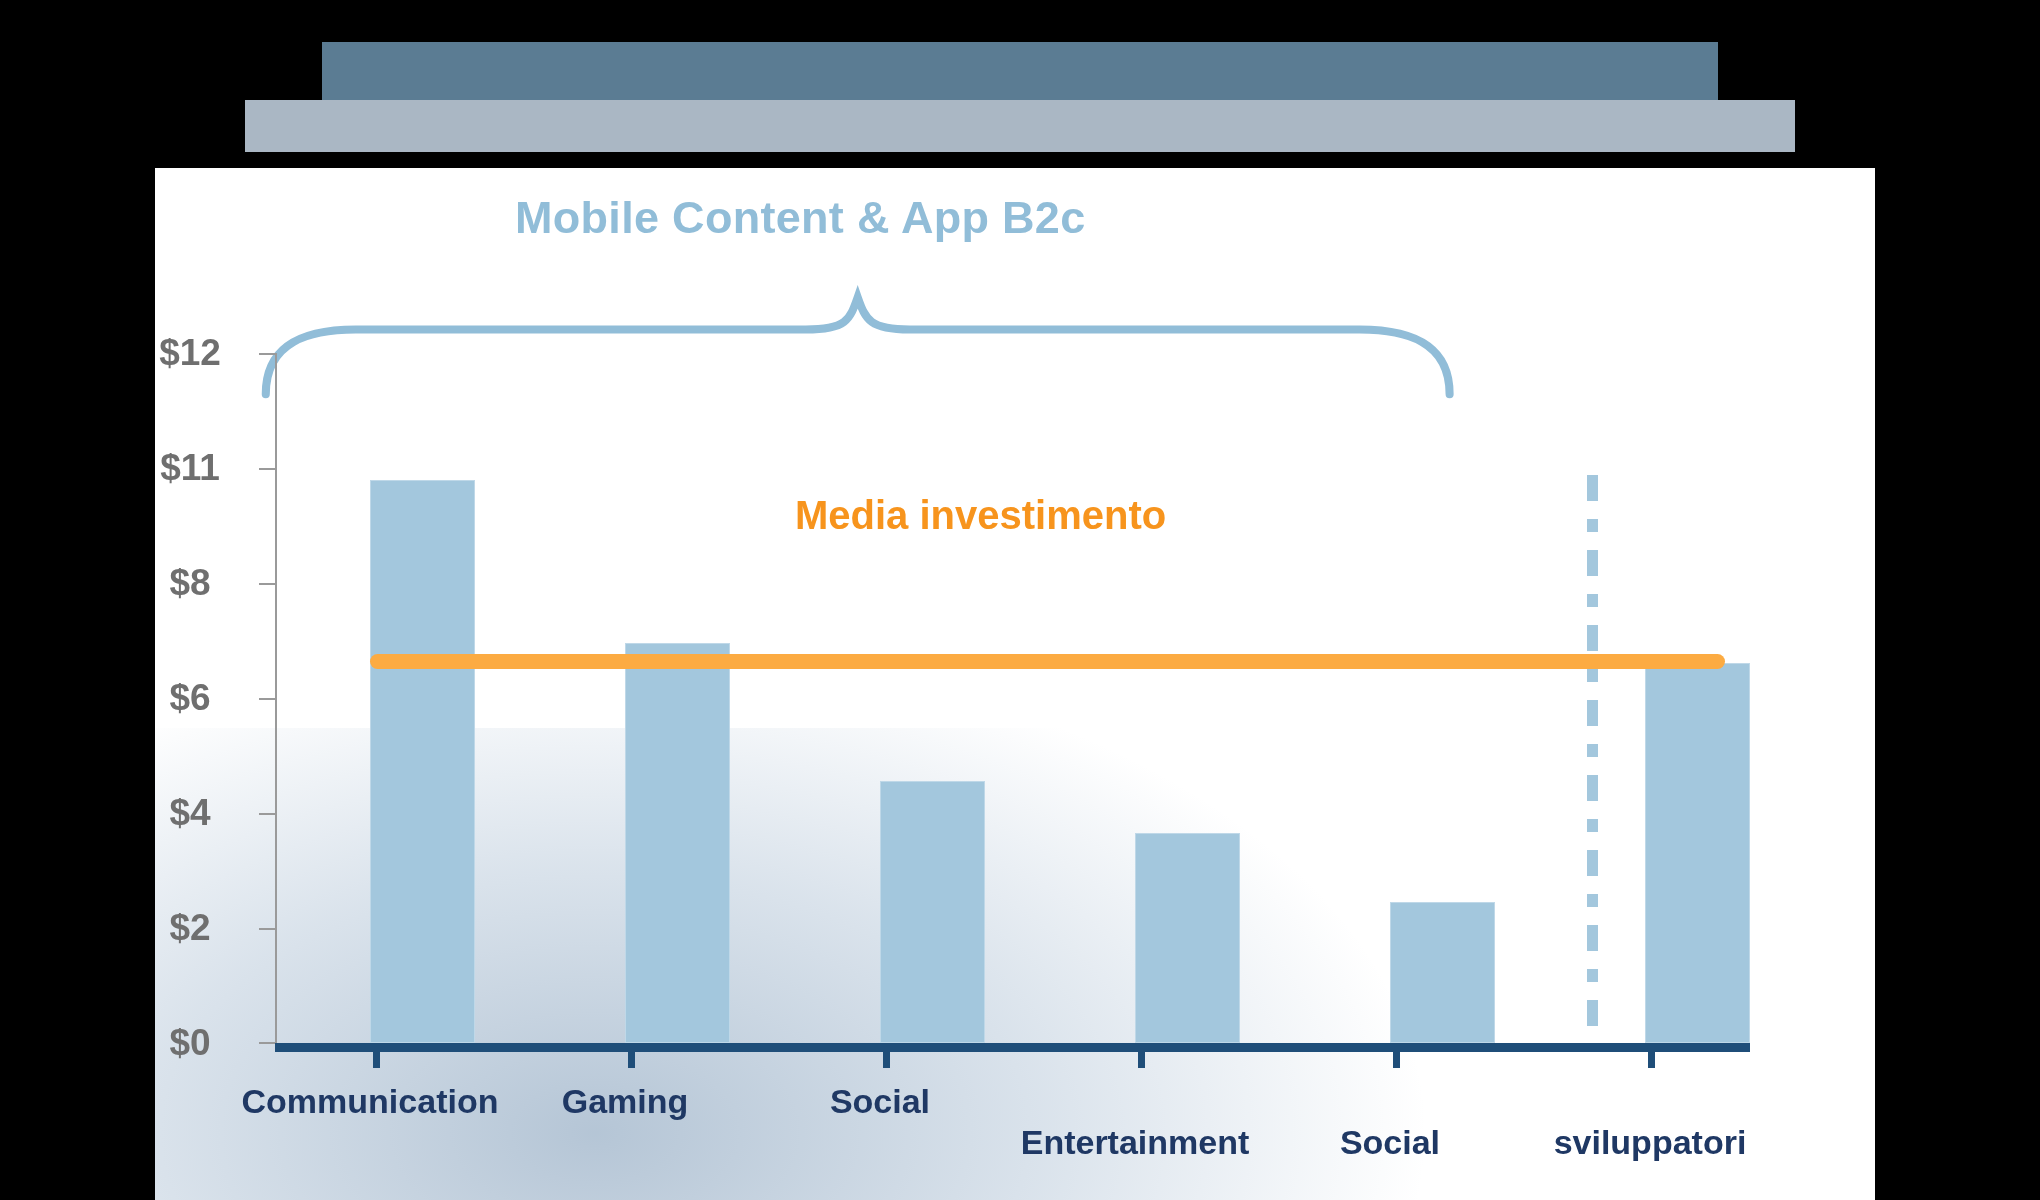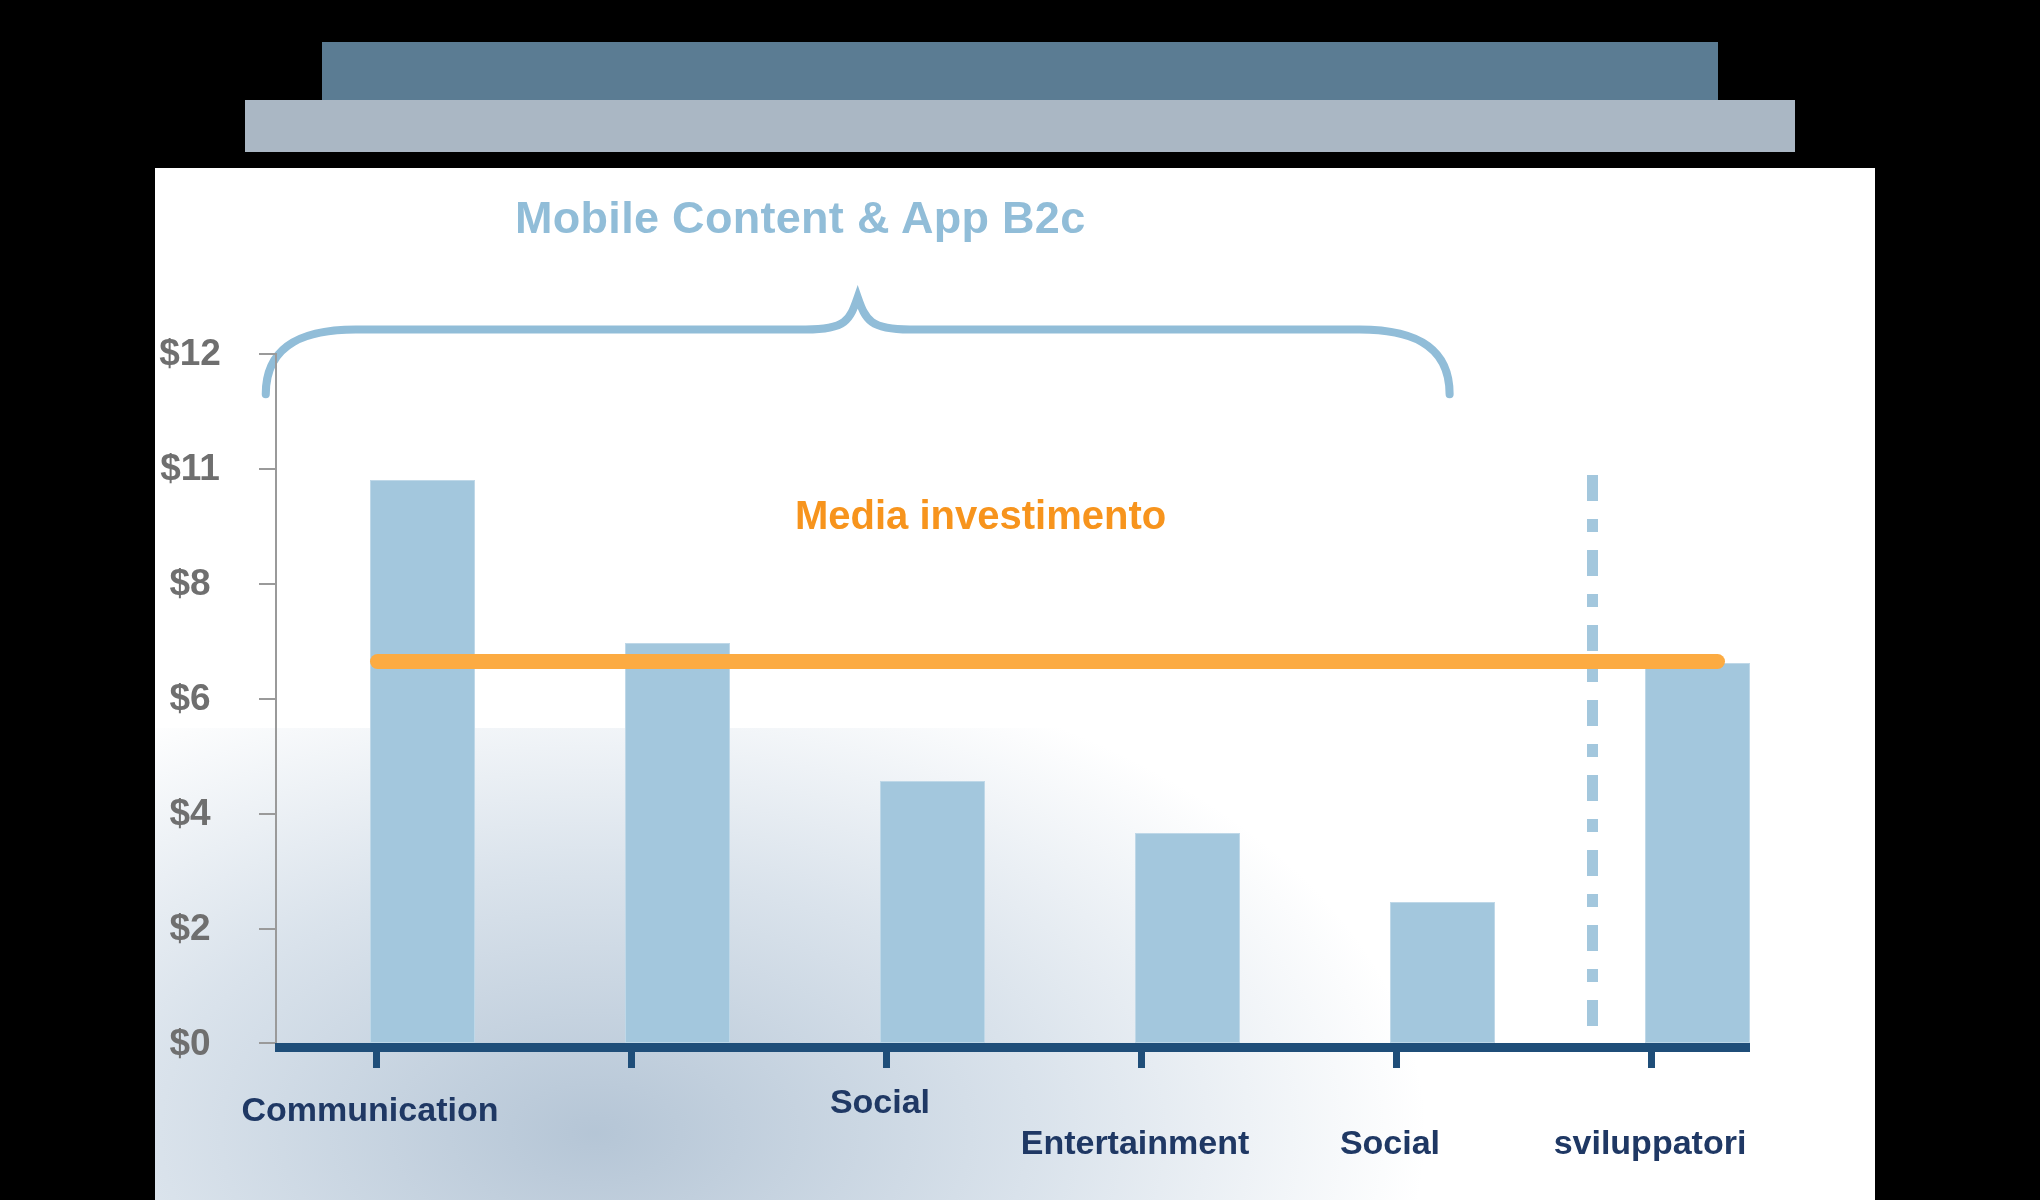--- a/index.html
+++ b/index.html
@@ -234,22 +234,23 @@
     </div>
 
     <div class="axis-x-line"></div>
     <div class="xtick" style="left:218px;"></div>
     <div class="xtick" style="left:473px;"></div>
     <div class="xtick" style="left:728px;"></div>
     <div class="xtick" style="left:983px;"></div>
     <div class="xtick" style="left:1238px;"></div>
     <div class="xtick" style="left:1493px;"></div>
 
-    <div class="xlabel" style="left:75px; top:913px; width:280px;margin-top:8px;">Communication</div>
-
+    <div class="xlabel" style="left:75px; top:913px; width:280px;">Communication</div>
+
+    <div class="xlabel" style="left:330px; top:913px; width:280px;">Gaming</div>
 
     <div class="xlabel" style="left:585px; top:913px; width:280px;">Social</div>
 
     <div class="xlabel" style="left:840px; top:913px; width:280px;">
       <div>Entertainment</div>
     </div>
 
     <div class="xlabel" style="left:1095px; top:913px; width:280px;">
       <div>Social</div>
       <div>Networking</div>

